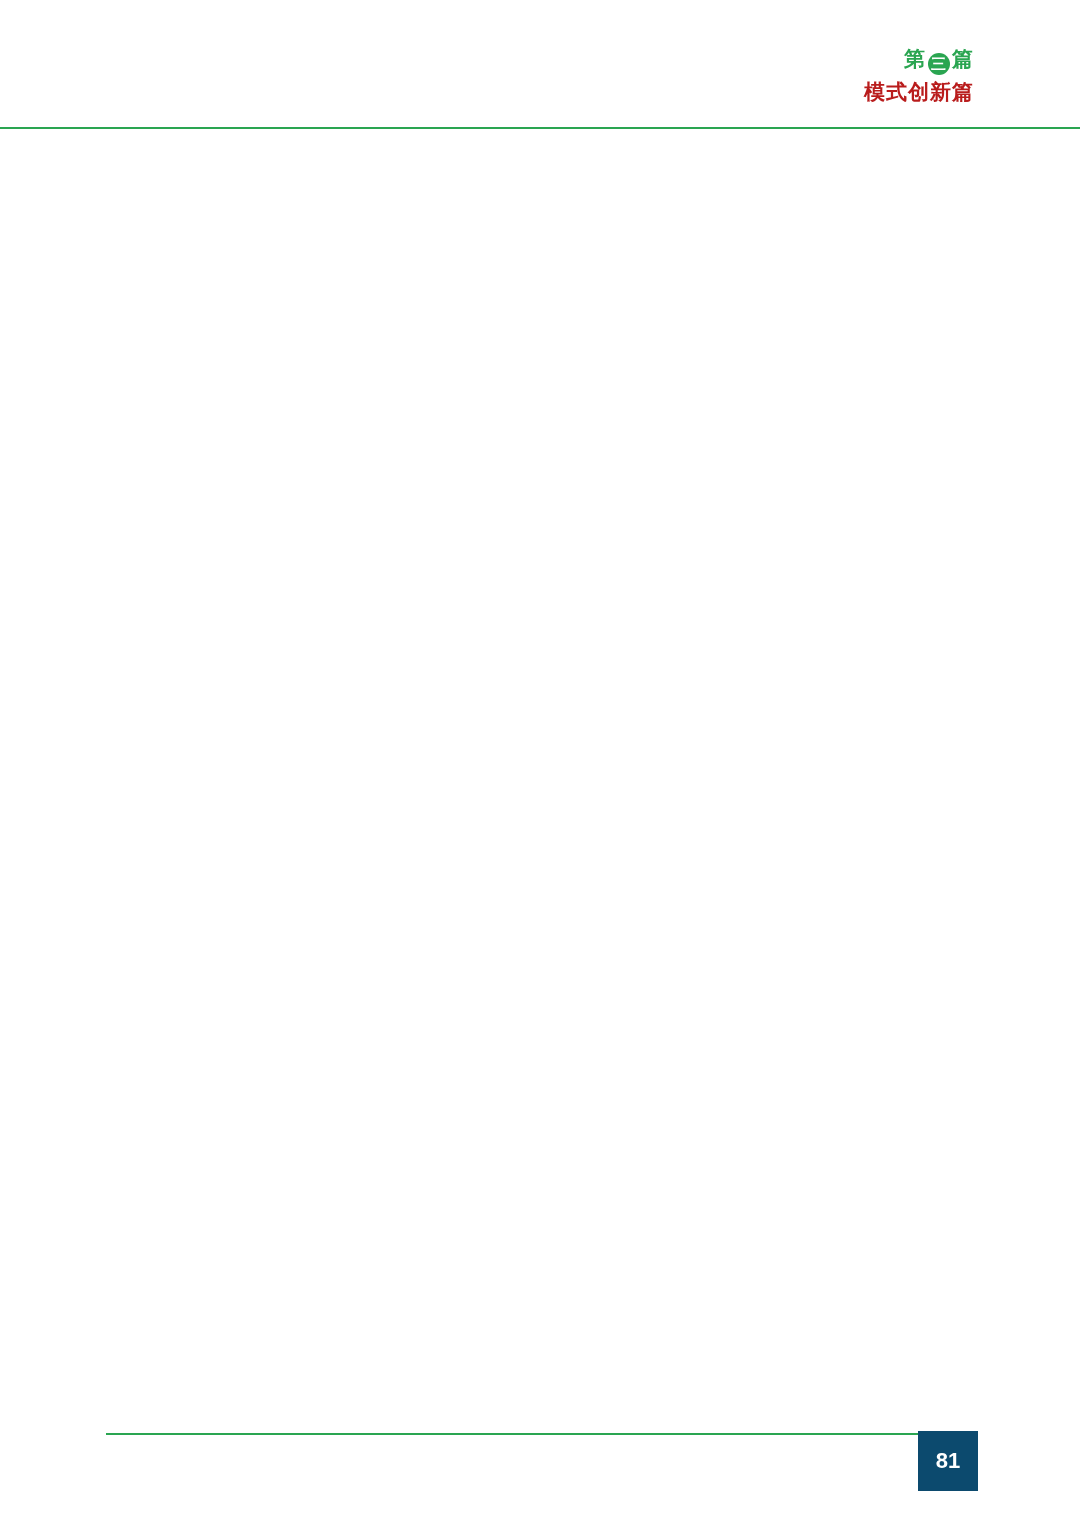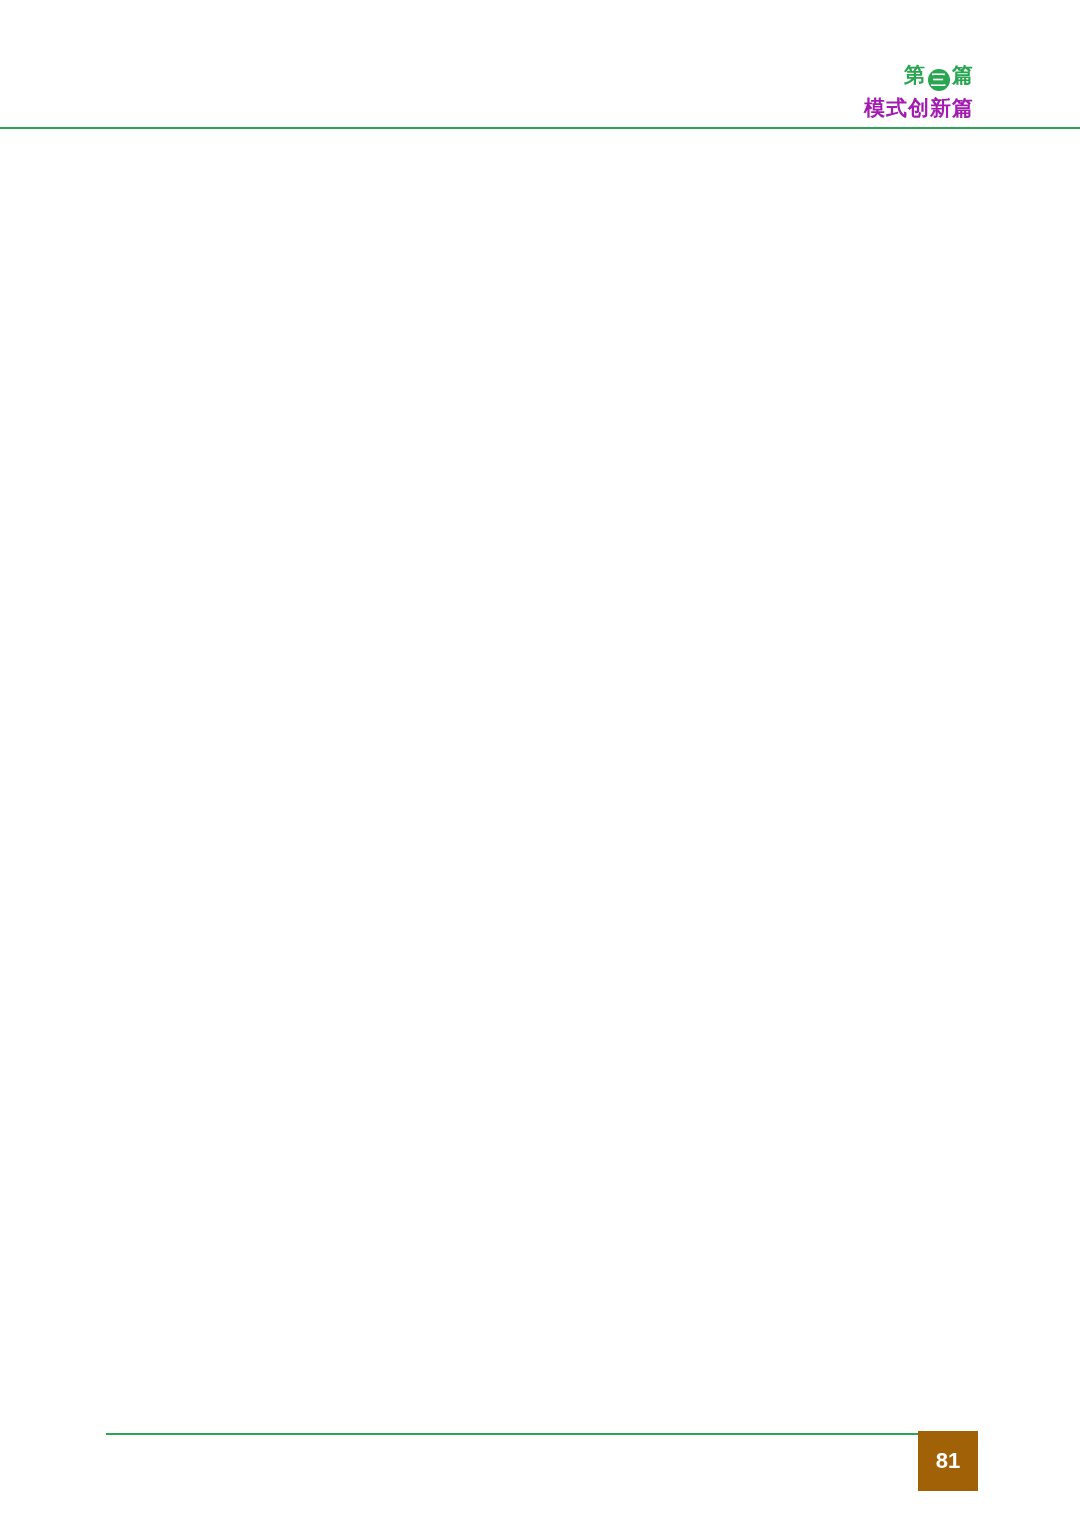--- a/index.html
+++ b/index.html
@@ -16,21 +16,21 @@
   }
 
   .page {
     position: absolute;
     inset: 0;
   }
 
   
   .header {
     position: absolute;
-    top: 62px;
+    top: 46px;
     right: 106px;
     text-align: right;
     line-height: 1.22;
   }
   .header-line1 {
     font-size: 21px;
     font-weight: bold;
     color: #2aa551;
     letter-spacing: 1px;
     white-space: nowrap;
@@ -45,21 +45,21 @@
     font-size: 15px;
     line-height: 22px;
     text-align: center;
     vertical-align: -3px;
     margin: 0 2px;
     font-weight: bold;
   }
   .header-line2 {
     font-size: 21px;
     font-weight: bold;
-    color: #a21caf;
+    color: #b91c1c;
     letter-spacing: 1px;
     margin-top: 4px;
     white-space: nowrap;
   }
 
   .header-rule {
     position: absolute;
     top: 127px;
     left: 0;
     width: 1080px;
@@ -89,21 +89,21 @@
     width: 872px;
     height: 2px;
     background: #2aa551;
   }
   .page-number-box {
     position: absolute;
     bottom: 36px;
     right: 102px;
     width: 60px;
     height: 60px;
-    background: #a16207;
+    background: #0c4a6e;
     color: #ffffff;
     font-size: 22px;
     font-weight: bold;
     display: flex;
     align-items: center;
     justify-content: center;
   }
 </style>
 </head>
 <body>

